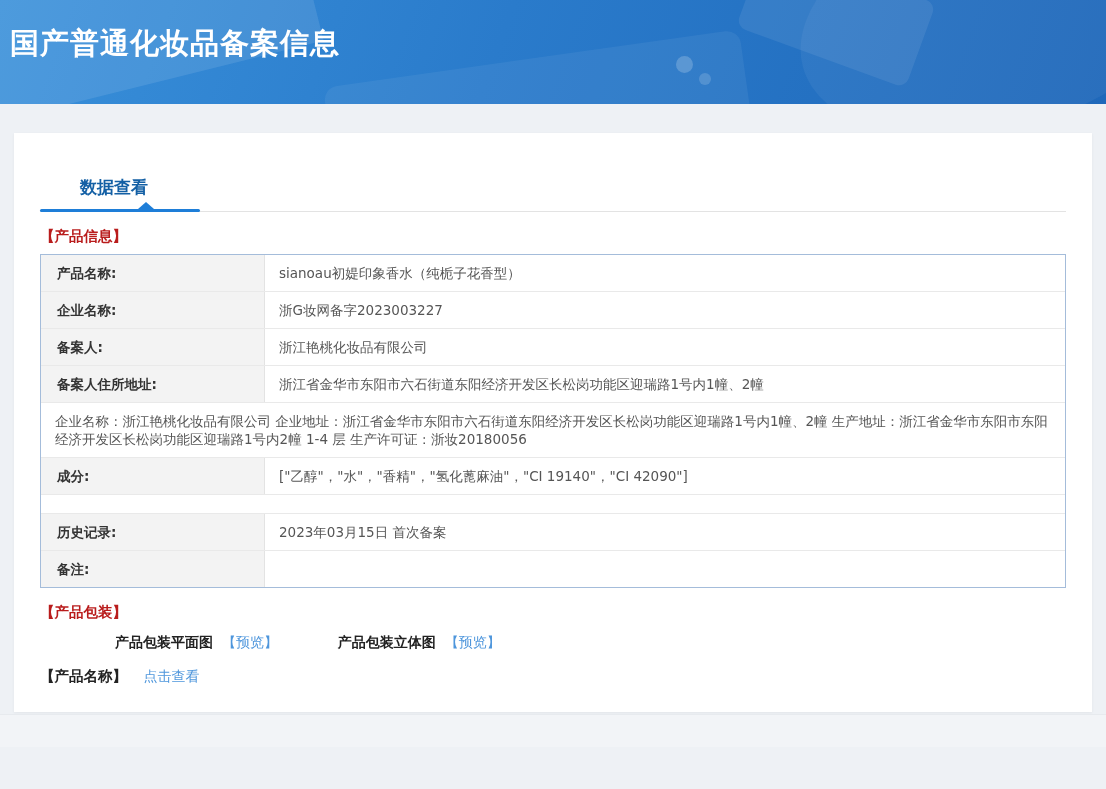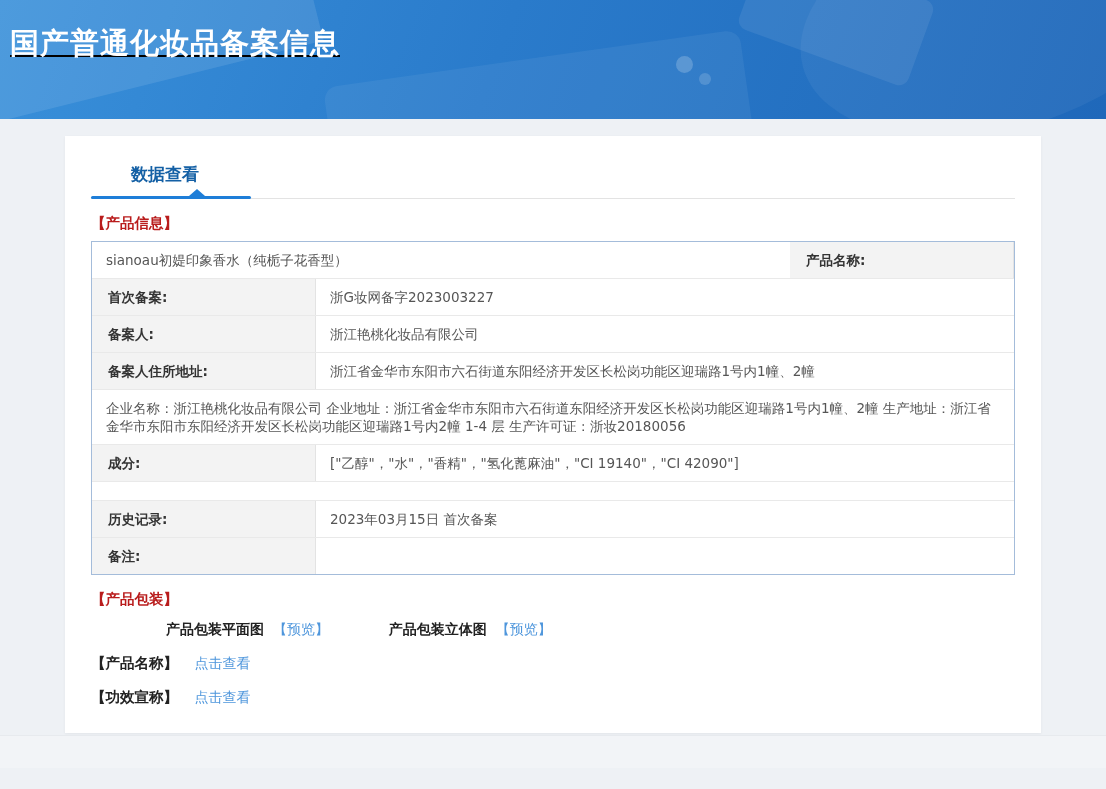--- a/index.html
+++ b/index.html
@@ -7,24 +7,23 @@
   body {
     width: 1106px; height: 789px;
     background: #eef1f5;
     font-family: "DejaVu Sans", "Liberation Sans", sans-serif;
     overflow: hidden;
   }
 
   
   .banner {
     position: relative;
-    height: 119px;
+    height: 104px;
     background: linear-gradient(110deg, #3990da 0%, #2a7bcb 45%, #1f68ba 100%);
     overflow: hidden;
-    text-decoration: underline;
   }
   .banner h1 {
     position: relative; z-index: 2;
     margin: 0; padding: 24px 0 0 10px;
     color: #ffffff; font-size: 29px; font-weight: bold;
     letter-spacing: 1px;
   }
   .deco { position: absolute; z-index: 1; }
   .d1 { top: -70px; left: -120px; width: 430px; height: 165px;
         background: rgba(255,255,255,0.10); transform: rotate(-14deg); }
@@ -34,24 +33,24 @@
         background: rgba(255,255,255,0.20); border-radius: 50%; }
   .d4 { top: 73px; left: 699px; width: 12px; height: 12px;
         background: rgba(255,255,255,0.16); border-radius: 50%; }
   .d5 { top: -100px; right: -90px; width: 400px; height: 230px;
         background: rgba(255,255,255,0.05); border-radius: 50%; transform: rotate(-15deg); }
   .d6 { top: -30px; right: 180px; width: 180px; height: 90px;
         background: rgba(255,255,255,0.08); transform: rotate(20deg); border-radius: 10px; }
 
   
   .card {
-    width: 976px;
-    margin: 17px auto 0;
+    width: 1078px;
+    margin: 29px auto 0;
     background: #ffffff;
-    padding: 0 26px 26px;
+    padding: 16px 26px 26px;
     box-shadow: 0 1px 3px rgba(0,0,0,0.05);
   }
 
   
   .tabbar { padding-top: 27px; }
   .tab {
     display: inline-block;
     margin-left: 40px;
     padding-bottom: 12px;
     font-size: 17px; font-weight: bold;
@@ -139,25 +138,25 @@
         <div class="tabline-active">
           <div class="tabline-arrow"></div>
         </div>
       </div>
     </div>
 
     <h2 class="section-title">【产品信息】</h2>
 
     <div class="info-table">
       <div class="row">
+        <div class="cell label">产品名称:</div>
         <div class="cell value">sianoau初媞印象香水（纯栀子花香型）</div>
-        <div class="cell label">产品名称:</div>
-      </div>
-      <div class="row">
-        <div class="cell label">首次备案:</div>
+      </div>
+      <div class="row">
+        <div class="cell label">企业名称:</div>
         <div class="cell value">浙G妆网备字2023003227</div>
       </div>
       <div class="row">
         <div class="cell label">备案人:</div>
         <div class="cell value">浙江艳桃化妆品有限公司</div>
       </div>
       <div class="row">
         <div class="cell label">备案人住所地址:</div>
         <div class="cell value">浙江省金华市东阳市六石街道东阳经济开发区长松岗功能区迎瑞路1号内1幢、2幢</div>
       </div>
@@ -192,24 +191,20 @@
         <span>产品包装立体图</span>
         <a class="link">【预览】</a>
       </span>
     </div>
 
     <div class="inline-section">
       <span class="inline-title">【产品名称】</span>
       <a class="link">点击查看</a>
     </div>
 
-    <div class="inline-section">
-      <span class="inline-title">【功效宣称】</span>
-      <a class="link">点击查看</a>
-    </div>
 
   </main>
 
   <footer class="footer">
     
   </footer>
 
 </div>
 
 </body></html>

